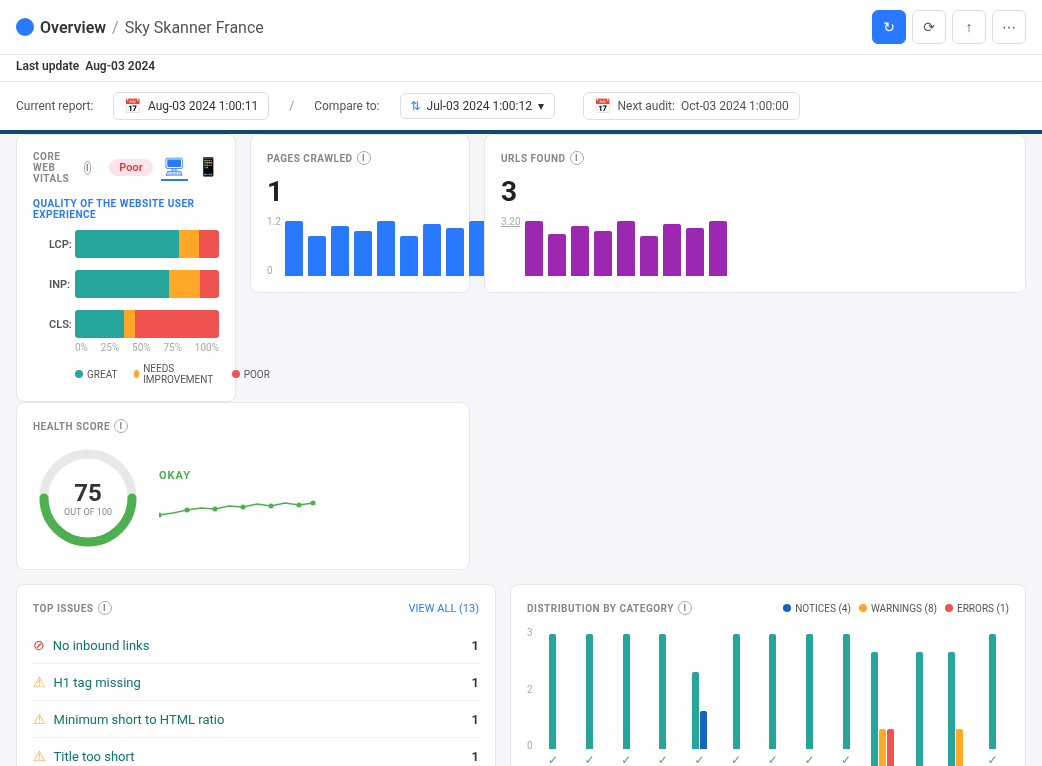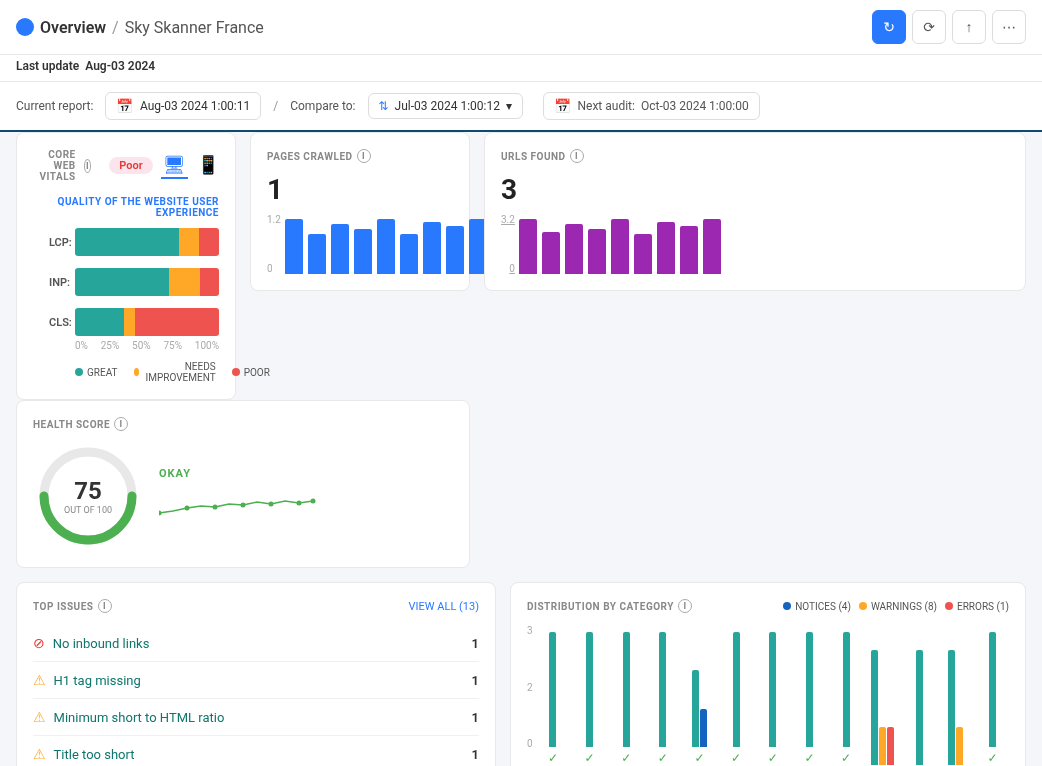--- a/index.html
+++ b/index.html
@@ -12,21 +12,21 @@
     .breadcrumb-sep { color: #999; font-size: 16px; }
     .breadcrumb-page { font-size: 16px; color: #555; }
     .header-right { display: flex; gap: 6px; }
     .icon-btn { width: 34px; height: 34px; border-radius: 6px; border: 1px solid #ddd; background: #fff; cursor: pointer; display: flex; align-items: center; justify-content: center; font-size: 14px; color: #555; }
     .icon-btn.primary { background: #2979ff; border-color: #2979ff; color: #fff; }
 
     .subheader { padding: 4px 16px 8px; background: #fff; border-bottom: 1px solid #e8e8e8; font-size: 12px; color: #777; }
     .subheader span { font-weight: 600; color: #333; }
 
     
-    .report-bar { display: flex; align-items: center; gap: 12px; padding: 10px 16px; background: #fff; border-bottom: 2px solid #0c4a6e; flex-wrap: wrap; }
+    .report-bar { display: flex; align-items: center; gap: 20px; padding: 10px 16px; background: #fff; border-bottom: 4px solid #0c4a6e; flex-wrap: wrap; }
     .report-label { font-size: 12px; color: #555; }
     .report-select { display: flex; align-items: center; gap: 6px; border: 1px solid #ddd; border-radius: 6px; padding: 5px 10px; cursor: pointer; font-size: 12px; background: #fff; }
     .report-select .cal-icon { color: #2979ff; font-size: 14px; }
     .report-sep { color: #999; font-size: 12px; }
     .compare-select { display: flex; align-items: center; gap: 6px; border: 1px solid #ddd; border-radius: 6px; padding: 5px 10px; cursor: pointer; font-size: 12px; background: #fff; }
     .next-audit { display: flex; align-items: center; gap: 6px; border: 1px solid #ddd; border-radius: 6px; padding: 5px 10px; font-size: 12px; background: #fff; color: #555; margin-left: 8px; }
     .next-audit .cal-icon { color: #555; font-size: 14px; }
 
     .card { background: #fff; border-radius: 8px; padding: 16px; border: 1px solid #e8e8e8; }
 
@@ -150,39 +150,39 @@
       </div>
     </div>
 
     <div class="card">
       <div class="card-title">
         <span>URLS FOUND</span>
         <span class="info-icon">i</span>
       </div>
       <div class="metric-value">3</div>
       <div style="display:flex; margin-top:8px;">
-        <div style="display:flex;flex-direction:column;justify-content:space-between;height:60px;font-size:10px;color:#aaa;text-align:right;margin-right:4px;text-decoration:underline;">
+        <div style="display:flex;flex-direction:row;justify-content:space-between;height:60px;font-size:10px;color:#aaa;text-align:right;margin-right:4px;text-decoration:underline;">
           <span>3.2</span>
           <span>0</span>
         </div>
         <div style="display:flex;align-items:flex-end;gap:5px;height:60px;" id="uf-bars2">
             <div class="bar purple" style="height: 55px;"></div>
             <div class="bar purple" style="height: 42px;"></div>
             <div class="bar purple" style="height: 50px;"></div>
             <div class="bar purple" style="height: 45px;"></div>
             <div class="bar purple" style="height: 55px;"></div>
             <div class="bar purple" style="height: 40px;"></div>
             <div class="bar purple" style="height: 52px;"></div>
             <div class="bar purple" style="height: 48px;"></div>
             <div class="bar purple" style="height: 55px;"></div>
           </div>
       </div>
     </div>
 
-    <div class="card" style="grid-row: 1 / 3; text-align: right;">
+    <div class="card" style="grid-row: 1 / 3;">
       <div class="cwv-header">
         <div class="card-title" style="display:inline-flex;">
           <span>CORE WEB VITALS</span>
           <span class="info-icon" style="margin-left:4px;">i</span>
         </div>
         <div class="cwv-badge" style="margin-left:10px;">Poor</div>
         <div class="cwv-device-icons">
           <span class="device-icon active">🖥</span>
           <span class="device-icon">📱</span>
         </div>

